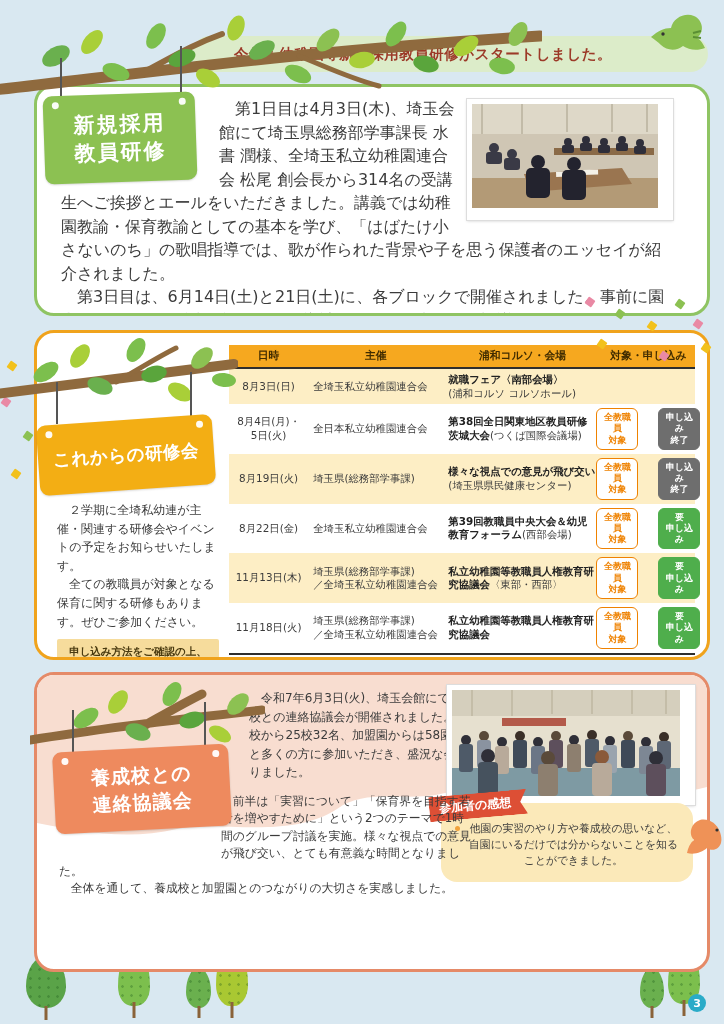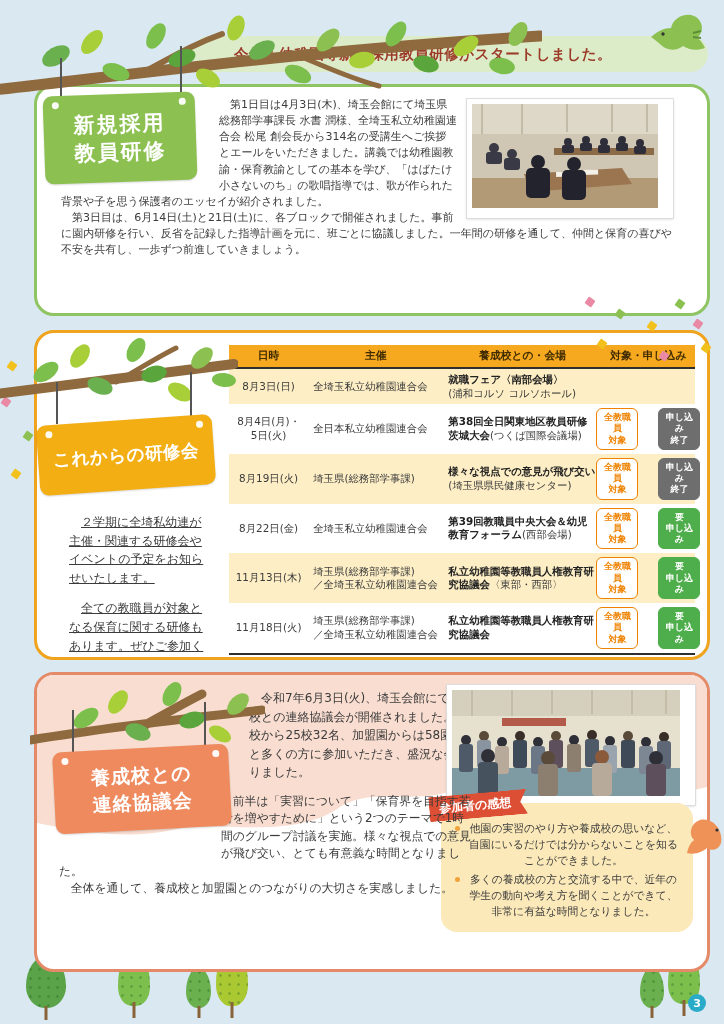--- a/index.html
+++ b/index.html
@@ -33,29 +33,29 @@
   .sign::before,.sign::after{
     content:"";position:absolute;top:6px;width:7px;height:7px;border-radius:50%;
     background:#fff;opacity:.95;
   }
   .sign::before{left:9px;} .sign::after{right:9px;}
   .sign1{left:44px;top:94px;width:152px;height:88px;background:#8cc152;transform:rotate(-2deg);font-size:21px;line-height:1.35;letter-spacing:2px;}
   .sign2{left:38px;top:420px;width:176px;height:70px;background:#f3ae14;transform:rotate(-4deg);font-size:17.5px;letter-spacing:.5px;}
   .sign3{left:54px;top:748px;width:176px;height:82px;background:#ee8a5e;transform:rotate(-3deg);font-size:19px;line-height:1.4;letter-spacing:1px;}
   .string{position:absolute;width:2px;background:#555;z-index:5;}
   
-  .s1-body{padding:10px 34px 6px 24px;font-size:11px;line-height:1.47;border-radius:25px;}
+  .s1-body{padding:10px 34px 6px 24px;font-size:16px;line-height:1.47;border-radius:25px;}
   .s1-body p{margin:0;text-indent:1em;}
   .s1-sign-spacer{float:left;width:158px;height:90px;}
   .photo-frame{background:#fff;border:5px solid #fff;box-shadow:0 0 0 1px #ddd,0 1px 3px rgba(0,0,0,.2);}
   .photo1{float:right;width:196px;margin:2px 0 4px 10px;}
   
   .s2-grid{display:flex;height:100%;}
   .s2-left{width:192px;box-sizing:border-box;padding:168px 10px 0 20px;font-size:12px;line-height:1.55;}
-  .s2-left p{margin:12px;text-indent:1em;text-decoration:underline;}
+  .s2-left p{margin:0;text-indent:1em;}
   .s2-note{margin-top:8px;background:#f6dc9c;color:#4a3a10;font-weight:bold;font-size:10.5px;
     text-align:center;padding:5px 2px;border-radius:2px;line-height:1.45;}
   .s2-right{flex:1;padding:12px 12px 0 0;}
   table.schedule{width:100%;border-collapse:collapse;table-layout:fixed;font-size:10.4px;}
   table.schedule th{
     background:#f6a81f;color:#412c00;font-size:10.8px;padding:4px 2px;
     border-bottom:2px solid #2e2e2e;font-weight:bold;
   }
   table.schedule td{padding:4px 5px;vertical-align:middle;line-height:1.3;}
   table.schedule tr.alt td{background:#fdeec5;}
@@ -203,21 +203,21 @@
         <colgroup>
             <col style="width:17%">
             <col style="width:29%">
             <col style="width:34%">
             <col style="width:20%">
           </colgroup>
         <thead>
           <tr>
             <th>日時</th>
             <th>主催</th>
-            <th>養成校との・会場</th>
+            <th>浦和コルソ・会場</th>
             <th>対象・申し込み</th>
           </tr>
         </thead>
         <tbody>
           <tr class="alt">
             <td class="col-date pre">8月3日(日)</td>
             <td class="pre">全埼玉私立幼稚園連合会</td>
             <td class="col-content"><span class="ev-title">就職フェア〈南部会場〉</span><span>
 (浦和コルソ コルソホール)</span></td>
             <td class="col-badges"></td>
@@ -364,21 +364,20 @@
             <rect x="140" y="73" width="20" height="33" rx="4" fill="#b8aa9a"></rect>
           <circle cx="204" cy="68" r="7" fill="#2f2f38"></circle>
             <rect x="194" y="74" width="20" height="32" rx="4" fill="#5d4f5c"></rect>
         </g>
       </svg>
     </div>
     <div class="feedback">
       <div class="fb-tag">参加者の感想</div>
       <ul>
         <li>他園の実習のやり方や養成校の思いなど、自園にいるだけでは分からないことを知ることができました。</li>
-        <li>多くの養成校の方と交流する中で、近年の学生の動向や考え方を聞くことができて、非常に有益な時間となりました。</li>
       </ul>
     </div>
     <div class="s3-text">
       <div class="s3-sign-spacer"></div>
       <p>前半は「実習について」「保育界を目指す若者を増やすために」という2つのテーマで1時間のグループ討議を実施。様々な視点での意見が飛び交い、とても有意義な時間となりました。</p>
       <p>全体を通して、養成校と加盟園とのつながりの大切さを実感しました。</p>
     </div>
   </div>
 </div>
 

